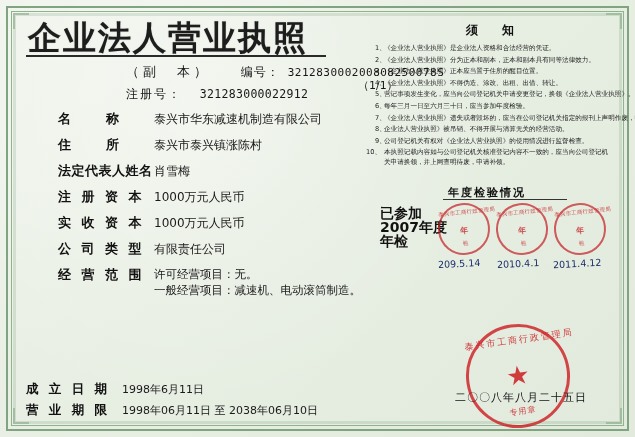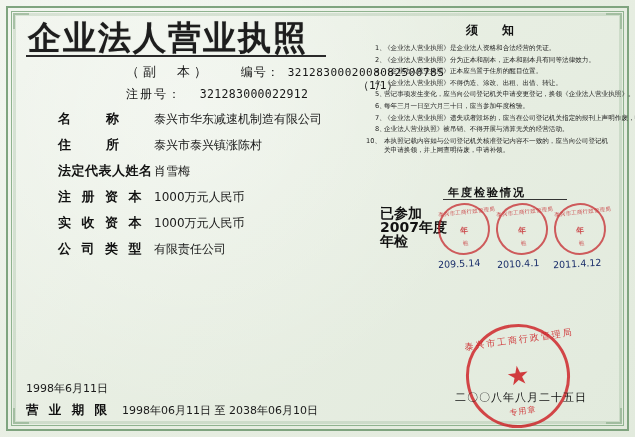--- a/index.html
+++ b/index.html
@@ -401,34 +401,40 @@
       <div class="field-label">注 册 资 本</div>
       <div class="field-value">1000万元人民币</div>
     </div>
     <div class="field-row">
       <div class="field-label">实 收 资 本</div>
       <div class="field-value">1000万元人民币</div>
     </div>
     <div class="field-row">
       <div class="field-label">公 司 类 型</div>
       <div class="field-value">有限责任公司</div>
+    </div>
+    <div class="field-row multiline">
+      <div class="field-label">经 营 范 围</div>
+      <div class="field-value-block" style="white-space: pre-line;">许可经营项目：无。
+一般经营项目：减速机、电动滚筒制造。</div>
     </div>
   </div>
 
   <div class="notice">
     <div class="notice-title">须　知</div>
     <ul class="notice-list">
       <li><span class="num">1、</span><span>《企业法人营业执照》是企业法人资格和合法经营的凭证。</span></li>
       <li><span class="num">2、</span><span>《企业法人营业执照》分为正本和副本，正本和副本具有同等法律效力。</span></li>
       <li><span class="num">3、</span><span>《企业法人营业执照》正本应当置于住所的醒目位置。</span></li>
       <li><span class="num">4、</span><span>《企业法人营业执照》不得伪造、涂改、出租、出借、转让。</span></li>
       <li><span class="num">5、</span><span>营记事项发生变化，应当向公司登记机关申请变更登记，换领《企业法人营业执照》。</span></li>
       <li><span class="num">6、</span><span>每年三月一日至六月三十日，应当参加年度检验。</span></li>
       <li><span class="num">7、</span><span>《企业法人营业执照》遗失或者毁坏的，应当在公司登记机关指定的报刊上声明作废，申请补领。</span></li>
       <li><span class="num">8、</span><span>企业法人营业执照》被吊销、不得开展与清算无关的经营活动。</span></li>
+      <li><span class="num">9、</span><span>公司登记机关有权对《企业法人营业执照》的使用情况进行监督检查。</span></li>
       <li class="two-line"><span class="num">10、</span><span>本执照记载内容如与公司登记机关核准登记内容不一致的，应当向公司登记机关申请换领，并上网查明待废，申请补领。</span></li>
     </ul>
   </div>
 
   <div class="inspect-title">年度检验情况</div>
   <div class="inspect-underline"></div>
   <div class="inspect-note" style="white-space: pre-line;">已参加
 2007年度
 年检</div>
 
@@ -453,20 +459,21 @@
   <div class="stamp-date" style="left: 553px; top: 258px;">2011.4.12</div>
 
   <div class="big-seal">
     <div class="top-arc">泰兴市工商行政管理局</div>
     <div class="star">★</div>
     <div class="bottom-arc">专用章</div>
   </div>
 
   <div class="bottom">
     <div class="bottom-row">
+      <div class="bottom-label">成 立 日 期</div>
       <div class="bottom-value">1998年6月11日</div>
     </div>
     <div class="bottom-row">
       <div class="bottom-label">营 业 期 限</div>
       <div class="bottom-value">1998年06月11日 至 2038年06月10日</div>
     </div>
   </div>
 
   <div class="issue-date">二〇〇八年八月二十五日</div>
 </div>

